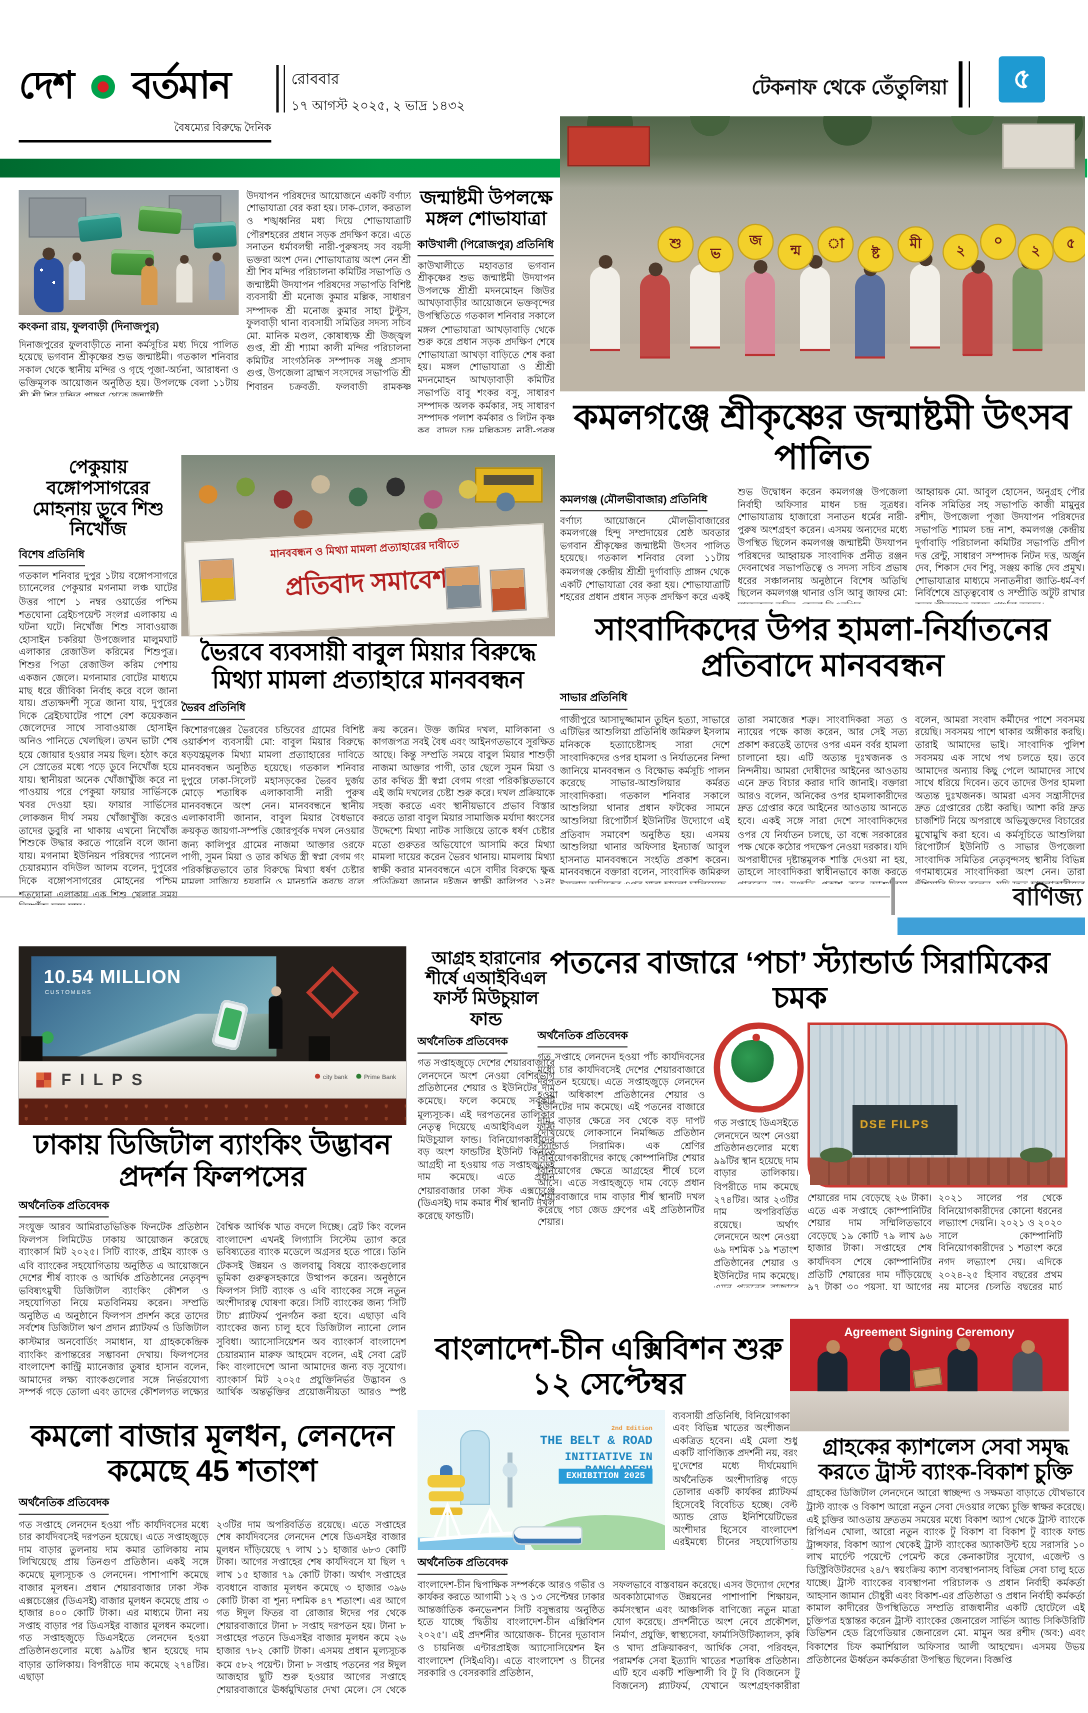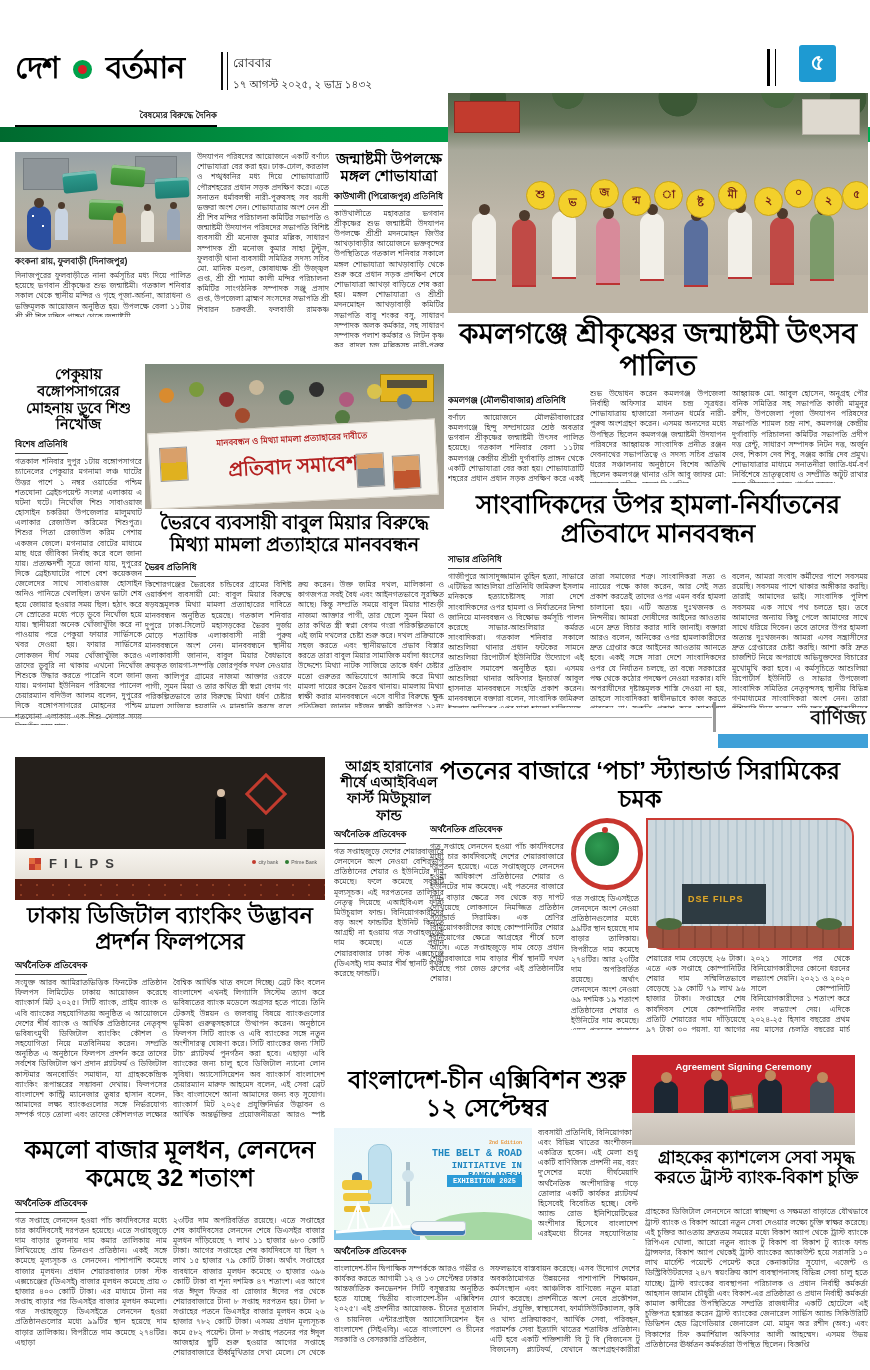--- a/index.html
+++ b/index.html
@@ -13,21 +13,21 @@
   .cols{display:flex;gap:6px;}
   .col{flex:1;overflow:hidden;}
   .ph{position:absolute;overflow:hidden;background:#cfcabf;}
   .phi{position:relative;overflow:hidden;background:#cfcabf;font-family:Liberation Mono, monospace;}
 
   
   .mast{left:15px;top:44px;width:202px;}
   .mast-row{display:flex;align-items:center;gap:14px;font-weight:800;font-size:30px;letter-spacing:-1px;color:#000;}
   .mast-icon{width:19px;height:19px;border-radius:50%;background:#00a14b;position:relative;flex:0 0 auto;}
   .mast-icon::after{content:"";position:absolute;left:5px;top:5px;width:9px;height:9px;border-radius:50%;background:#d81f26;}
-  .mast-tag{font-size:8.5px;font-weight:700;text-align:right;margin-top:14px;}
+  .mast-tag{font-size:8.5px;font-weight:400;text-align:right;margin-top:1px;}
   .mast-rule{border-bottom:2.5px solid #000;margin-top:2px;}
   .datebar{left:221px;top:52px;height:38px;width:4px;border-left:2px solid #111;border-right:1px solid #111;}
   .dateblk{left:233px;top:54px;width:180px;}
   .dateblk .d1{font-size:12px;font-weight:400;}
   .dateblk .d2{font-size:10.5px;margin-top:3px;}
   .slogan{left:540px;top:57px;width:218px;text-align:right;font-size:16px;font-weight:700;}
   .slogbar{left:767px;top:49px;height:37px;width:5px;border-left:3px solid #000;border-right:1.5px solid #000;}
   .pagebadge{left:799px;top:45px;width:37px;height:37px;background:#1e9ad2;border-radius:3px;
              color:#fff;font-size:22px;font-weight:700;display:flex;align-items:center;justify-content:center;}
   .greenbar{left:0;top:127px;width:870px;height:15px;background:linear-gradient(90deg,#006a2f 0%,#009744 35%,#00ab51 100%);}
@@ -104,21 +104,21 @@
   #logo-dse{position:relative;width:62px;height:62px;border-radius:50%;background:#fff;border:5px solid #c8352e;}
   #logo-dse .dl-green{position:absolute;left:9px;top:9px;width:34px;height:34px;border-radius:50% 45% 55% 50%;
       background:radial-gradient(circle at 40% 40%,#2f9b52,#176c33);}
   #logo-dse .dl-dot{position:absolute;left:26px;top:4px;width:6px;height:6px;border-radius:50%;background:#c8352e;}
   #ph-dsetower{position:relative;width:204px;height:128px;border:2px solid #cc3a33;border-radius:0 18px 0 18px;
       background:repeating-linear-gradient(90deg,#ccd8de 0 7px,#b7c8d1 7px 9px),linear-gradient(180deg,#e6edf0,#c2cfd6);}
 
   #ph-sign{left:632px;top:1055px;width:223px;height:90px;background:#cfc8bf;}
   #artTrust{left:645px;top:1148px;width:223px;}
   #artTrust .hl{font-size:17px;}
-  #artTrust .bt{height:152px;margin-top:20px;}
+  #artTrust .bt{height:152px;margin-top:3px;}
 
   
   #ph-kamalganj{background:linear-gradient(180deg,#51664a 0%,#68765c 14%,#a9a99b 26%,#c0b8aa 58%,#b3aa9c 100%);}
   .kg-foliage{position:absolute;left:0;top:-14px;width:100%;height:52px;
      background:radial-gradient(circle 30px at 40px 20px,#3c5836 60%,transparent 62%),
                 radial-gradient(circle 26px at 120px 14px,#46633e 60%,transparent 62%),
                 radial-gradient(circle 32px at 230px 18px,#3c5836 60%,transparent 62%),
                 radial-gradient(circle 28px at 330px 12px,#4a6a42 60%,transparent 62%),
                 radial-gradient(circle 30px at 400px 20px,#3c5836 60%,transparent 62%);}
   .kg-banner{position:absolute;left:6px;top:8px;width:64px;height:30px;background:#c23b2e;border:1px solid #8e2a21;}
@@ -228,20 +228,21 @@
       <span>বর্তমান</span>
     </div>
     <div class="mast-tag">বৈষম্যের বিরুদ্ধে দৈনিক</div>
     <div class="mast-rule"></div>
   </div>
   <div class="abs datebar"></div>
   <div class="abs dateblk">
     <div class="d1">রোববার</div>
     <div class="d2">১৭ আগস্ট ২০২৫, ২ ভাদ্র ১৪৩২</div>
   </div>
+  <div class="abs slogan">টেকনাফ থেকে তেঁতুলিয়া</div>
   <div class="abs slogbar"></div>
   <div class="abs pagebadge">৫</div>
   <div class="abs greenbar"></div>
 
   <div class="abs" id="artA">
     <div class="row">
       <div class="lstack">
         <div class="phi" id="ph-phulbari">
           <span class="fb-bldg" style="left:8px;top:6px;width:44px;height:30px;"></span>
           <span class="fb-bldg" style="left:120px;top:4px;width:40px;height:26px;"></span>
@@ -353,20 +354,27 @@
       <div class="col bt">বলেন, আমরা সংবাদ কর্মীদের পাশে সবসময় রয়েছি। সবসময় পাশে থাকার অঙ্গীকার করছি। তারাই আমাদের ভাই। সাংবাদিক পুলিশ সবসময় এক সাথে পথ চলতে হয়। তবে আমাদের অন্যায় কিছু পেলে আমাদের সাথে সাথে ধরিয়ে দিবেন। তবে তাদের উপর হামলা অত্যন্ত দুঃখজনক। আমরা এসব সন্ত্রাসীদের দ্রুত গ্রেপ্তারের চেষ্টা করছি। আশা করি দ্রুত চার্জশিট নিয়ে অপরাধে অভিযুক্তদের বিচারের মুখোমুখি করা হবে। এ কর্মসূচিতে আশুলিয়া রিপোর্টার্স ইউনিটি ও সাভার উপজেলা সাংবাদিক সমিতির নেতৃবৃন্দসহ স্থানীয় বিভিন্ন গণমাধ্যমের সাংবাদিকরা অংশ নেন। তারা হুঁশিয়ারি দিয়ে বলেন, যদি দ্রুত হামলাকারীদের গ্রেপ্তার না করা হয়, তাহলে তারা আরও কঠোর কর্মসূচি ঘোষণা করবেন।</div>
     </div>
   </div>
 
   <div class="abs sepline"></div>
   <div class="abs septick"></div>
   <div class="abs seclabel">বাণিজ্য</div>
   <div class="abs secbar"></div>
 
   <div class="ph" id="ph-filps">
+    <div class="fl-screen">
+      <span class="fl-mtn"></span>
+      <span class="fl-num">10.54 MILLION</span>
+      <span class="fl-sub">CUSTOMERS</span>
+      <span class="fl-phone"></span>
+      <span class="fl-dot"></span>
+    </div>
     <span class="fl-diamond"></span>
     <span class="fl-man"></span>
     <span class="fl-spk" style="left:2px;"></span>
     <span class="fl-spk" style="left:232px;"></span>
     <div class="fl-stage">
       <span class="fl-grid"></span>
       <span class="fl-logo">FILPS</span>
       <span class="fl-partners">
         <span><i style="background:#c23b2e;"></i><span>city bank</span></span>
         <span><i style="background:#2e7d32;"></i><span>Prime Bank</span></span>
@@ -378,21 +386,21 @@
   <div class="abs" id="artFilps">
     <div class="hl">ঢাকায় ডিজিটাল ব্যাংকিং উদ্ভাবন প্রদর্শন ফিলপসের</div>
     <div class="by">অর্থনৈতিক প্রতিবেদক</div>
     <div class="cols">
       <div class="col bt">সংযুক্ত আরব আমিরাতভিত্তিক ফিনটেক প্রতিষ্ঠান ফিলপস লিমিটেড ঢাকায় আয়োজন করেছে ব্যাংকার্স মিট ২০২৫। সিটি ব্যাংক, প্রাইম ব্যাংক ও এবি ব্যাংকের সহযোগিতায় অনুষ্ঠিত এ আয়োজনে দেশের শীর্ষ ব্যাংক ও আর্থিক প্রতিষ্ঠানের নেতৃবৃন্দ ভবিষ্যৎমুখী ডিজিটাল ব্যাংকিং কৌশল ও সহযোগিতা নিয়ে মতবিনিময় করেন। সম্প্রতি অনুষ্ঠিত এ অনুষ্ঠানে ফিলপস প্রদর্শন করে তাদের সর্বশেষ ডিজিটাল ঋণ প্রদান প্ল্যাটফর্ম ও ডিজিটাল কাস্টমার অনবোর্ডিং সমাধান, যা গ্রাহককেন্দ্রিক ব্যাংকিং রূপান্তরের সম্ভাবনা দেখায়। ফিলপসের বাংলাদেশ কান্ট্রি ম্যানেজার তুষার হাসান বলেন, আমাদের লক্ষ্য ব্যাংকগুলোর সঙ্গে নির্ভরযোগ্য সম্পর্ক গড়ে তোলা এবং তাদের কৌশলগত লক্ষ্যের সঙ্গে সমাধানগুলো সামঞ্জস্যপূর্ণ করা। অনুষ্ঠানের প্রধান আকর্ষণ ছিলেন বিশ্ববিখ্যাত ফিউচারিস্ট ও আন্তর্জাতিক বেস্টসেলিং লেখক ব্রেট কিং। তিনি তুলে ধরেন কৃত্রিম বুদ্ধিমত্তা ও উদীয়মান প্রযুক্তি কীভাবে</div>
       <div class="col bt">বৈশ্বিক আর্থিক খাত বদলে দিচ্ছে। ব্রেট কিং বলেন বাংলাদেশ এখনই লিগ্যাসি সিস্টেম ত্যাগ করে ভবিষ্যতের ব্যাংক মডেলে অগ্রসর হতে পারে। তিনি টেকসই উন্নয়ন ও জলবায়ু বিষয়ে ব্যাংকগুলোর ভূমিকা গুরুত্বসহকারে উত্থাপন করেন। অনুষ্ঠানে ফিলপস সিটি ব্যাংক ও এবি ব্যাংকের সঙ্গে নতুন অংশীদারত্ব ঘোষণা করে। সিটি ব্যাংকের জন্য 'সিটি টাচ' প্ল্যাটফর্ম পুনর্গঠন করা হবে। এছাড়া এবি ব্যাংকের জন্য চালু হবে ডিজিটাল ন্যানো লোন সুবিধা। অ্যাসোসিয়েশন অব ব্যাংকার্স বাংলাদেশ চেয়ারম্যান মারুফ আহমেদ বলেন, এই সেবা ব্রেট কিং বাংলাদেশে আনা আমাদের জন্য বড় সুযোগ। ব্যাংকার্স মিট ২০২৫ প্রযুক্তিনির্ভর উদ্ভাবন ও আর্থিক অন্তর্ভুক্তির প্রয়োজনীয়তা আরও স্পষ্ট করেছে। সমাপনী বক্তব্যে ফিলপসের সিইও বিশ্বাস থাকার জানান, প্রতিষ্ঠানটি উদীয়মান বাজারে দীর্ঘ অভিজ্ঞতা ও প্রযুক্তিগত সক্ষমতা নিয়ে বাংলাদেশে এসেছে। তারা দেশে ব্যাংক ও শিল্পের অংশীদারদের সঙ্গে নির্ভরযোগ্য কাজ করবেন।</div>
     </div>
   </div>
 
   <div class="abs" id="artBazar">
-    <div class="hl">কমলো বাজার মূলধন, লেনদেন কমেছে 32 শতাংশ</div>
+    <div class="hl">কমলো বাজার মূলধন, লেনদেন কমেছে 45 শতাংশ</div>
     <div class="by">অর্থনৈতিক প্রতিবেদক</div>
     <div class="cols">
       <div class="col bt">গত সপ্তাহে লেনদেন হওয়া পাঁচ কার্যদিবসের মধ্যে চার কার্যদিবসেই দরপতন হয়েছে। এতে সপ্তাহজুড়ে দাম বাড়ার তুলনায় দাম কমার তালিকায় নাম লিখিয়েছে প্রায় তিনগুণ প্রতিষ্ঠান। একই সঙ্গে কমেছে মূল্যসূচক ও লেনদেন। পাশাপাশি কমেছে বাজার মূলধন। প্রধান শেয়ারবাজার ঢাকা স্টক এক্সচেঞ্জের (ডিএসই) বাজার মূলধন কমেছে প্রায় ৩ হাজার ৪০০ কোটি টাকা। এর মাধ্যমে টানা নয় সপ্তাহ বাড়ার পর ডিএসইর বাজার মূলধন কমলো। গত সপ্তাহজুড়ে ডিএসইতে লেনদেন হওয়া প্রতিষ্ঠানগুলোর মধ্যে ৯৯টির স্থান হয়েছে দাম বাড়ার তালিকায়। বিপরীতে দাম কমেছে ২৭৪টির। এছাড়া</div>
       <div class="col bt">২৩টির দাম অপরিবর্তিত রয়েছে। এতে সপ্তাহের শেষ কার্যদিবসের লেনদেন শেষে ডিএসইর বাজার মূলধন দাঁড়িয়েছে ৭ লাখ ১১ হাজার ৬৮৩ কোটি টাকা। আগের সপ্তাহের শেষ কার্যদিবসে যা ছিল ৭ লাখ ১৫ হাজার ৭৯ কোটি টাকা। অর্থাৎ সপ্তাহের ব্যবধানে বাজার মূলধন কমেছে ৩ হাজার ৩৯৬ কোটি টাকা বা শূন্য দশমিক ৪৭ শতাংশ। এর আগে গত ঈদুল ফিতর বা রোজার ঈদের পর থেকে শেয়ারবাজারে টানা ৮ সপ্তাহ দরপতন হয়। টানা ৮ সপ্তাহের পতনে ডিএসইর বাজার মূলধন কমে ২৬ হাজার ৭৮২ কোটি টাকা। এসময় প্রধান মূল্যসূচক কমে ৫৮২ পয়েন্ট। টানা ৮ সপ্তাহ পতনের পর ঈদুল আজহার ছুটি শুরু হওয়ার আগের সপ্তাহে শেয়ারবাজারে ঊর্ধ্বমুখিতার দেখা মেলে। সে থেকে টানা ৯ সপ্তাহ বাজার মূলধন বাড়ে।</div>
     </div>
   </div>
 
   <div class="abs" id="artAibl">
     <div class="hl">আগ্রহ হারানোর শীর্ষে এআইবিএল ফার্স্ট মিউচুয়াল ফান্ড</div>
     <div class="by">অর্থনৈতিক প্রতিবেদক</div>

